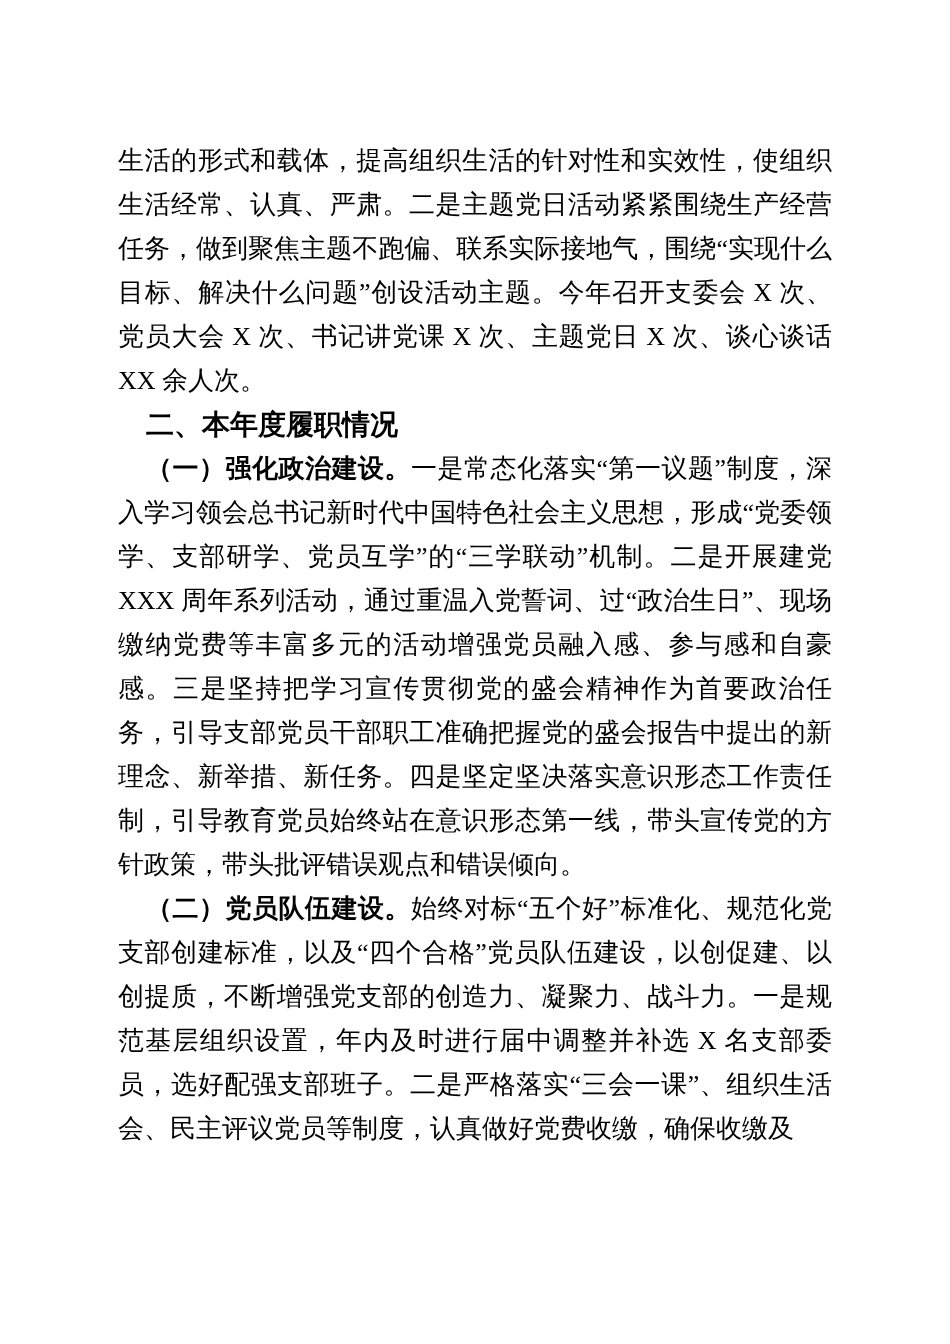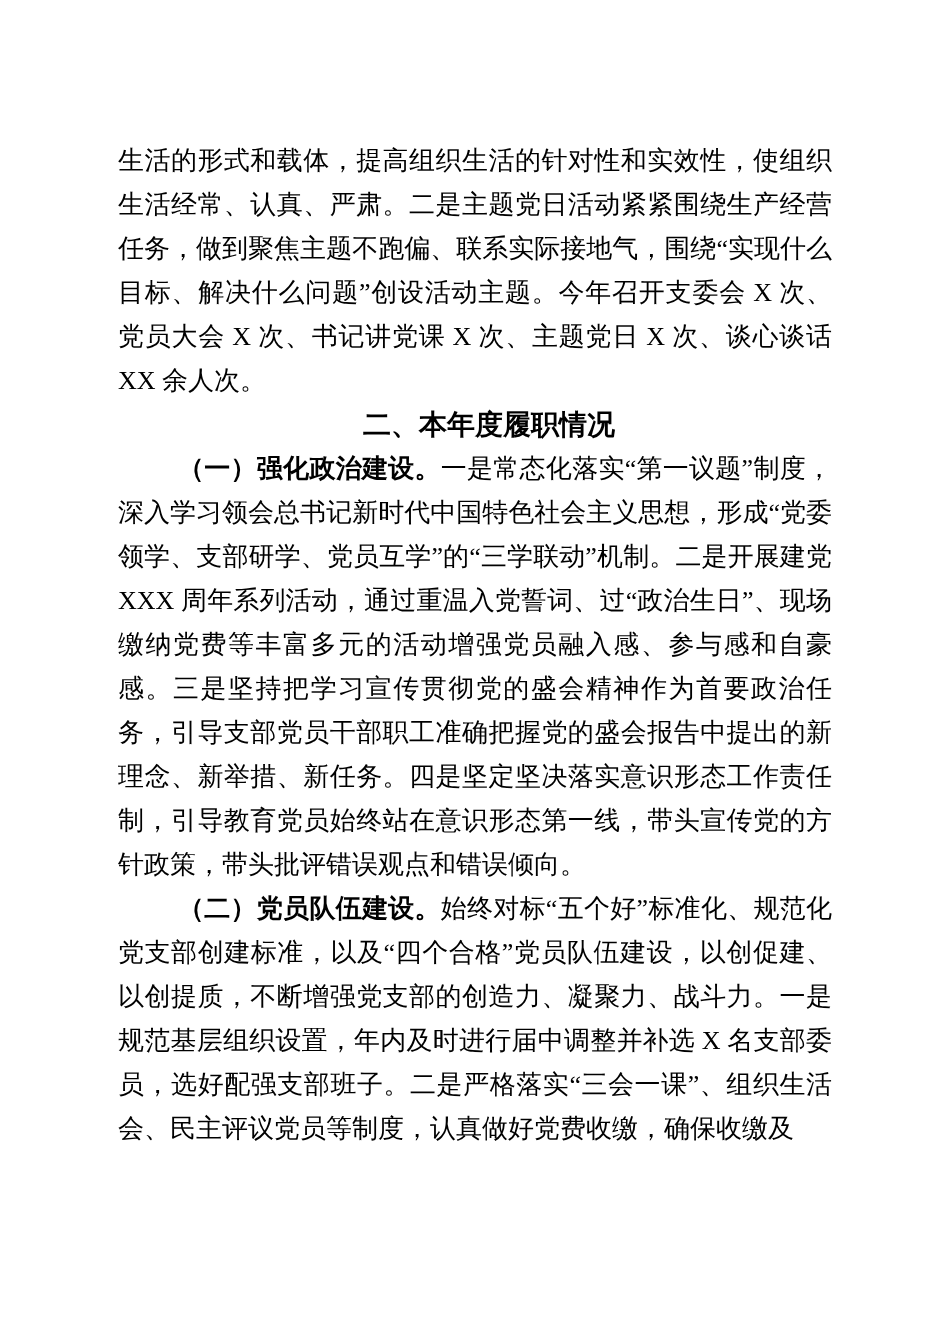--- a/index.html
+++ b/index.html
@@ -23,31 +23,30 @@
     font-size: 26px;
     line-height: 44px;
     text-align: justify;
     color: #000000;
   }
   .body-text.indent {
     text-indent: 28px;
   }
   .para-lead {
     font-weight: bold;
-    margin-left: 32px;
   }
   .section-heading {
     margin: 0;
     font-family: "Liberation Sans", "DejaVu Sans", sans-serif;
     font-weight: bold;
     font-size: 28px;
     line-height: 44px;
     text-indent: 28px;
     color: #000000;
-    text-align: center;
+    text-align: left;
   }
 </style>
 </head>
 <body>
 
 <div class="page">
 
   <p class="body-text">生活的形式和载体，提高组织生活的针对性和实效性，使组织生活经常、认真、严肃。二是主题党日活动紧紧围绕生产经营任务，做到聚焦主题不跑偏、联系实际接地气，围绕“实现什么目标、解决什么问题”创设活动主题。今年召开支委会 X 次、党员大会 X 次、书记讲党课 X 次、主题党日 X 次、谈心谈话 XX 余人次。</p>
 
   <h2 class="section-heading">二、本年度履职情况</h2>

